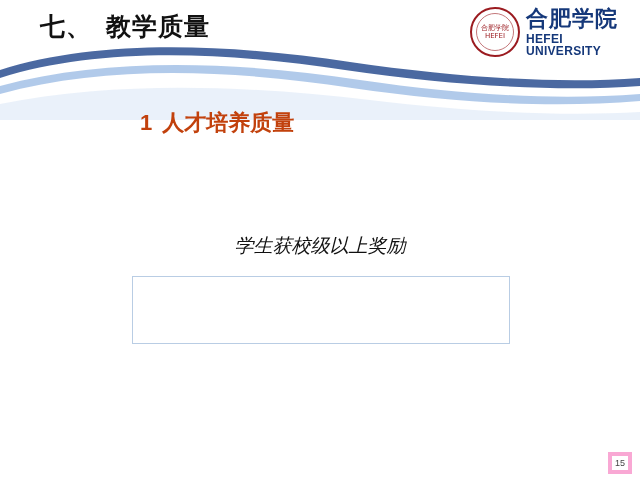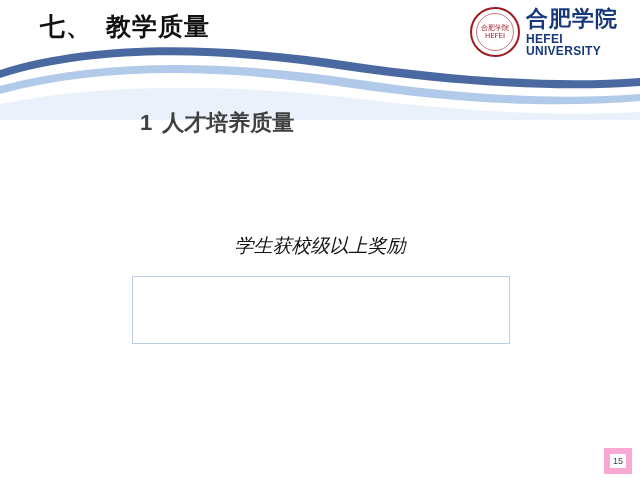--- a/index.html
+++ b/index.html
@@ -105,21 +105,21 @@
     margin-top: 3px;
   }
 
   
   .section-heading {
     position: absolute;
     left: 140px;
     top: 108px;
     font-size: 22px;
     font-weight: bold;
-    color: #404040;
+    color: #c2410c;
     white-space: nowrap;
   }
   .section-heading .sec-num {
     margin-right: 10px;
   }
 
   
   .table-caption {
     position: absolute;
     top: 233px;
@@ -194,21 +194,21 @@
     flex: none;
   }
 
   
   .page-num {
     position: absolute;
     right: 8px;
     bottom: 6px;
     width: 16px;
     height: 14px;
-    border: 6px solid #f9a8d4;
+    border: 4px solid #f9a8d4;
     color: #444444;
     font-size: 9px;
     line-height: 14px;
     text-align: center;
     background: #ffffff;
   }
 </style>
 </head>
 <body>
 

